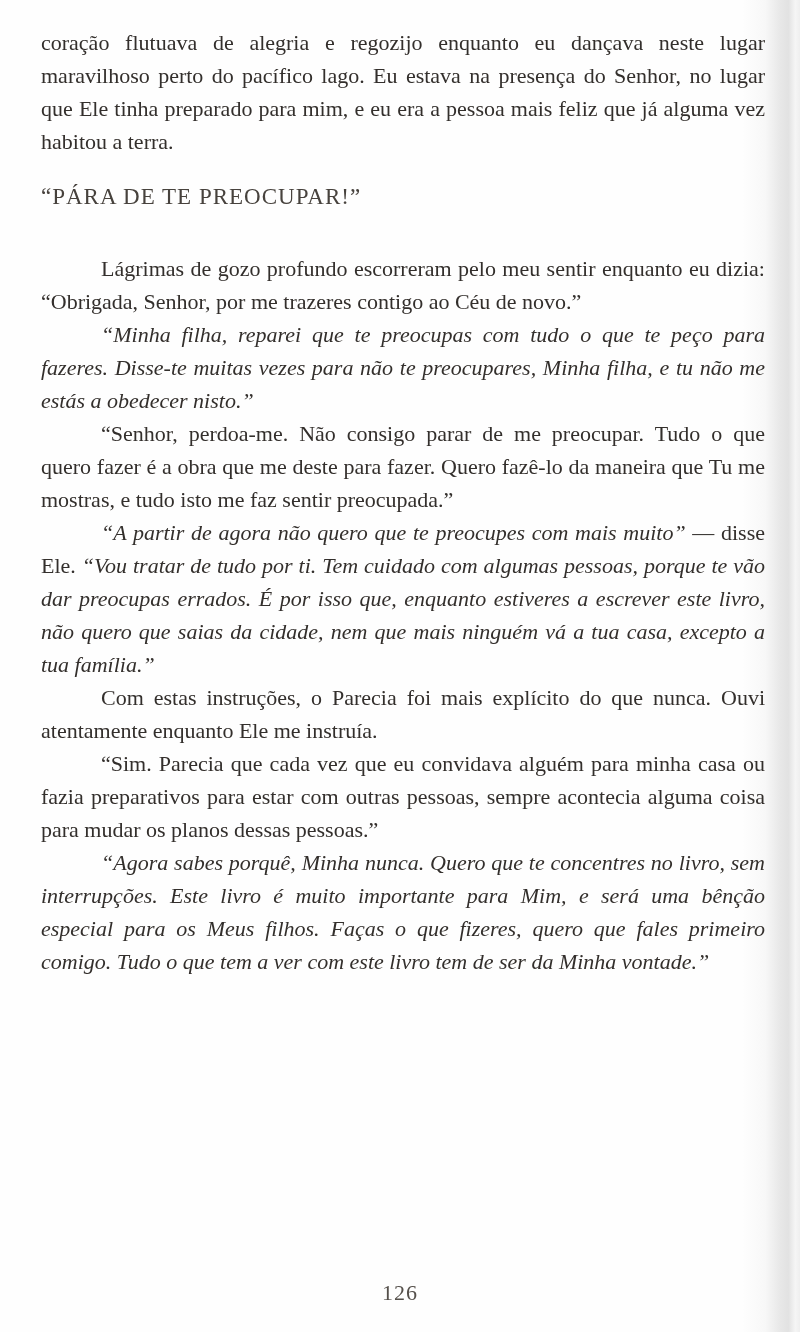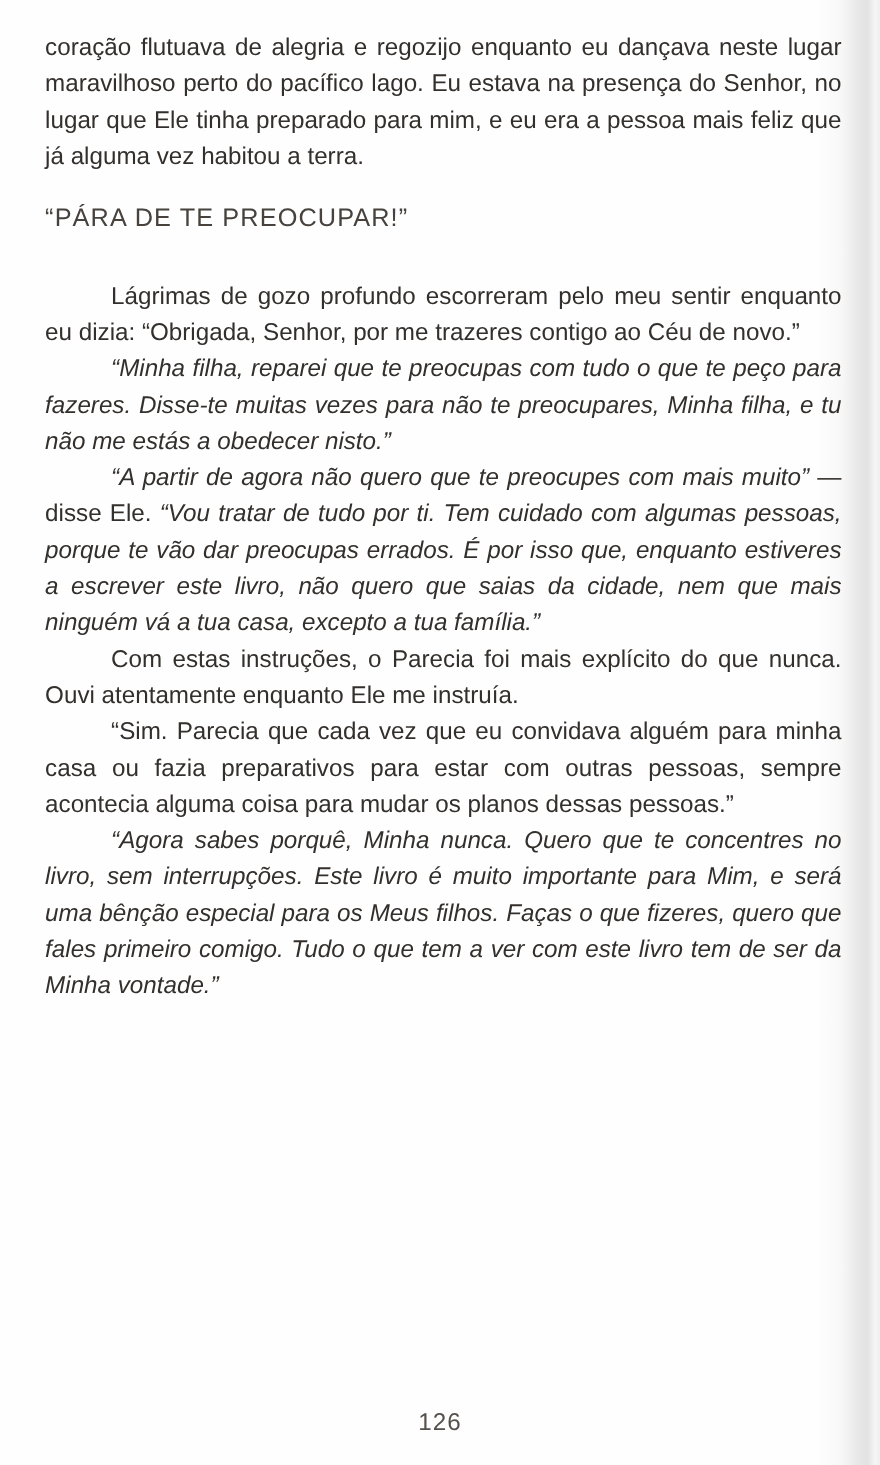--- a/index.html
+++ b/index.html
@@ -6,21 +6,21 @@
     margin: 0;
     padding: 0;
     background: #ffffff;
   }
   .page {
     position: relative;
     width: 800px;
     height: 1332px;
     background: #fefefe;
     overflow: hidden;
-    font-family: Liberation Sans, sans-serif;
+    font-family: Liberation Serif, serif;
     color: #332f2c;
   }
   
   .edge-shadow {
     position: absolute;
     top: 0;
     right: 0;
     width: 58px;
     height: 100%;
     background: linear-gradient(
@@ -82,20 +82,21 @@
 <body>
 
 <div class="page">
   <div class="edge-shadow"></div>
 
   <div class="text-block">
       <p class="body-paragraph"><span>coração flutuava de alegria e regozijo enquanto eu dançava neste lugar maravilhoso perto do pacífico lago. Eu estava na presença do Senhor, no lugar que Ele tinha preparado para mim, e eu era a pessoa mais feliz que já alguma vez habitou a terra.</span></p>
       <h2 class="section-heading">“PÁRA DE TE PREOCUPAR!”</h2>
       <p class="body-paragraph indented"><span>Lágrimas de gozo profundo escorreram pelo meu sentir enquanto eu dizia: “Obrigada, Senhor, por me trazeres contigo ao Céu de novo.”</span></p>
       <p class="body-paragraph indented"><em>“Minha filha, reparei que te preocupas com tudo o que te peço para fazeres. Disse-te muitas vezes para não te preocupares, Minha filha, e tu não me estás a obedecer nisto.”</em></p>
+      <p class="body-paragraph indented"><span>“Senhor, perdoa-me. Não consigo parar de me preocupar. Tudo o que quero fazer é a obra que me deste para fazer. Quero fazê-lo da maneira que Tu me mostras, e tudo isto me faz sentir preocupada.”</span></p>
       <p class="body-paragraph indented"><em>“A partir de agora não quero que te preocupes com mais muito”</em><span> — disse Ele. </span><em>“Vou tratar de tudo por ti. Tem cuidado com algumas pessoas, porque te vão dar preocupas errados. É por isso que, enquanto estiveres a escrever este livro, não quero que saias da cidade, nem que mais ninguém vá a tua casa, excepto a tua família.”</em></p>
       <p class="body-paragraph indented"><span>Com estas instruções, o Parecia foi mais explícito do que nunca. Ouvi atentamente enquanto Ele me instruía.</span></p>
       <p class="body-paragraph indented"><span>“Sim. Parecia que cada vez que eu convidava alguém para minha casa ou fazia preparativos para estar com outras pessoas, sempre acontecia alguma coisa para mudar os planos dessas pessoas.”</span></p>
       <p class="body-paragraph indented"><em>“Agora sabes porquê, Minha nunca. Quero que te concentres no livro, sem interrupções. Este livro é muito importante para Mim, e será uma bênção especial para os Meus filhos. Faças o que fizeres, quero que fales primeiro comigo. Tudo o que tem a ver com este livro tem de ser da Minha vontade.”</em></p>
     </div>
 
   <div class="footer">
     <span class="page-number">126</span>
   </div>
 </div>

